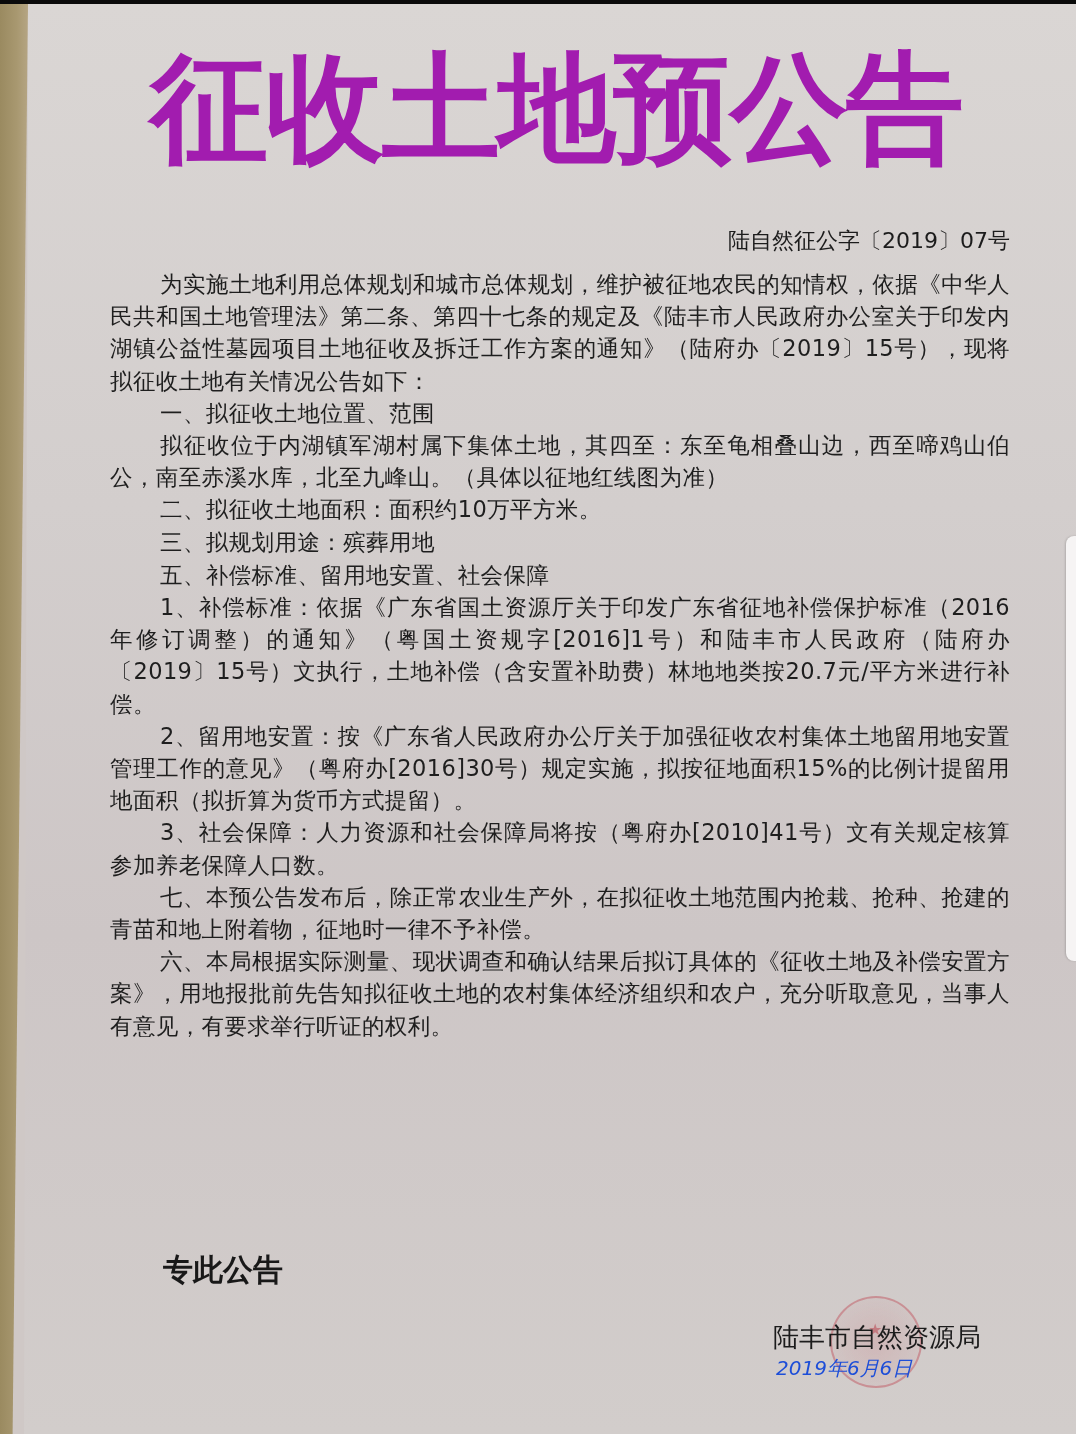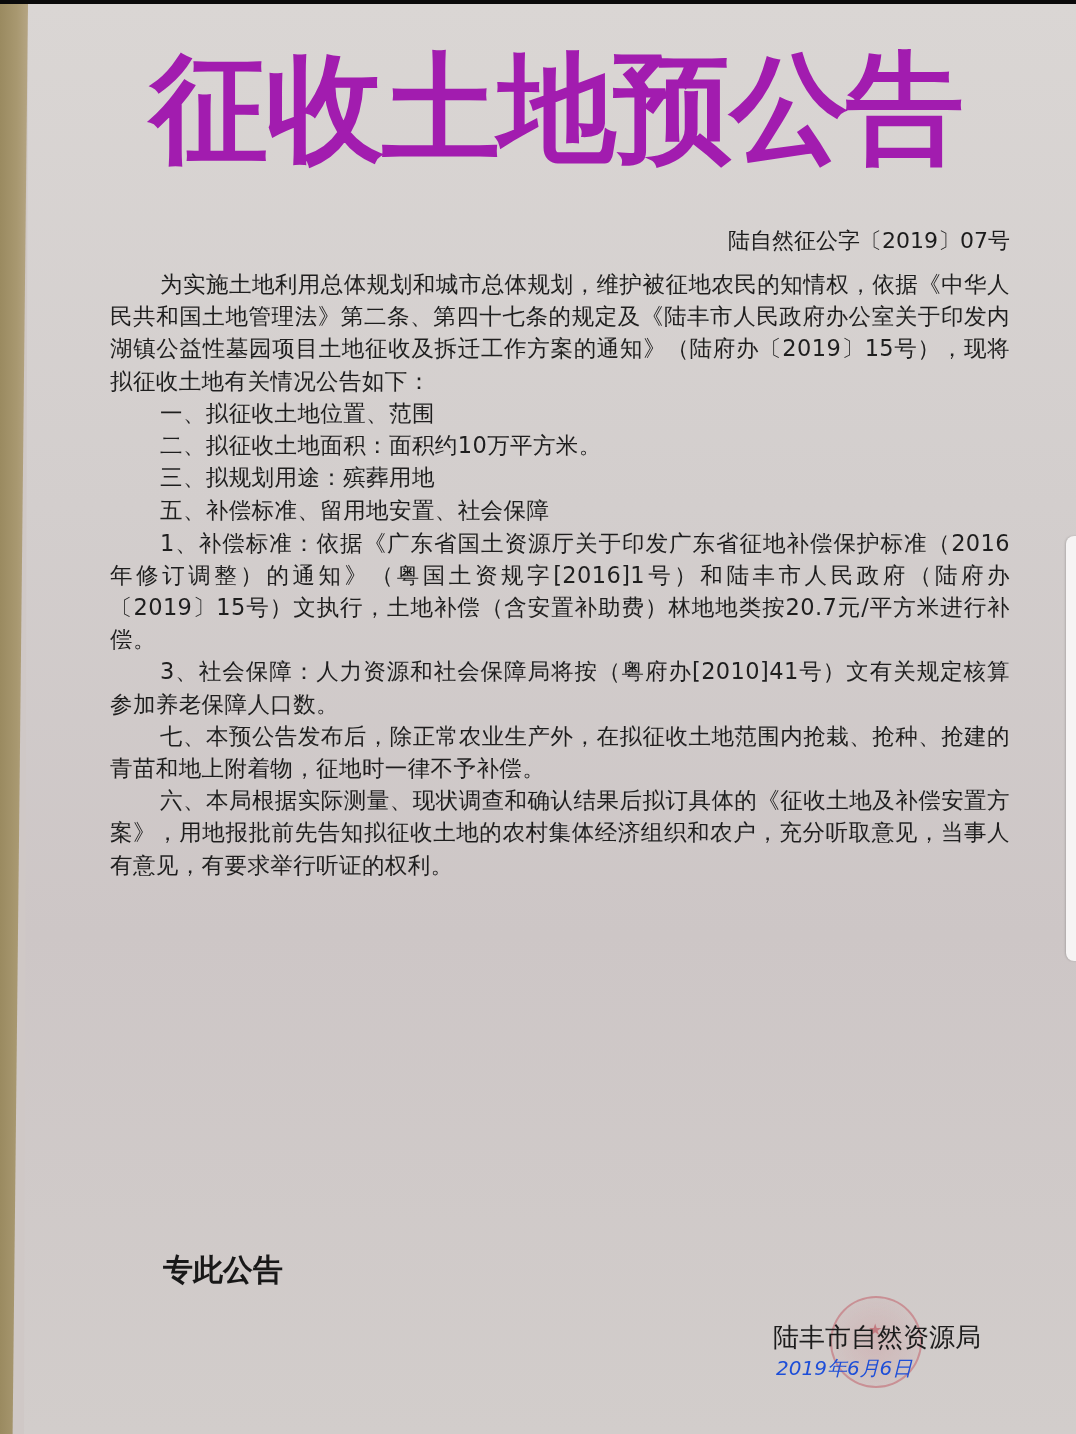--- a/index.html
+++ b/index.html
@@ -73,26 +73,28 @@
 
 <div class="paper"></div>
 
 <div class="title">征收土地预公告</div>
 <div class="docno">陆自然征公字〔2019〕07号</div>
 
 <div class="body">
   <p class="p indent">为实施土地利用总体规划和城市总体规划，维护被征地农民的知情权，依据《中华人民共和国土地管理法》第二条、第四十七条的规定及《陆丰市人民政府办公室关于印发内湖镇公益性墓园项目土地征收及拆迁工作方案的通知》（陆府办〔2019〕15号），现将拟征收土地有关情况公告如下：</p>
 
   <p class="p sub">一、拟征收土地位置、范围</p>
+  <p class="p indent">拟征收位于内湖镇军湖村属下集体土地，其四至：东至龟相叠山边，西至啼鸡山伯公，南至赤溪水库，北至九峰山。（具体以征地红线图为准）</p>
 
   <p class="p sub">二、拟征收土地面积：面积约10万平方米。</p>
   <p class="p sub">三、拟规划用途：殡葬用地</p>
 
   <p class="p sub gap">五、补偿标准、留用地安置、社会保障</p>
   <p class="p indent">1、补偿标准：依据《广东省国土资源厅关于印发广东省征地补偿保护标准（2016年修订调整）的通知》（粤国土资规字[2016]1号）和陆丰市人民政府（陆府办〔2019〕15号）文执行，土地补偿（含安置补助费）林地地类按20.7元/平方米进行补偿。</p>
+  <p class="p indent">2、留用地安置：按《广东省人民政府办公厅关于加强征收农村集体土地留用地安置管理工作的意见》（粤府办[2016]30号）规定实施，拟按征地面积15%的比例计提留用地面积（拟折算为货币方式提留）。</p>
   <p class="p indent">3、社会保障：人力资源和社会保障局将按（粤府办[2010]41号）文有关规定核算参加养老保障人口数。</p>
 
   <p class="p indent">七、本预公告发布后，除正常农业生产外，在拟征收土地范围内抢栽、抢种、抢建的青苗和地上附着物，征地时一律不予补偿。</p>
   <p class="p indent">六、本局根据实际测量、现状调查和确认结果后拟订具体的《征收土地及补偿安置方案》，用地报批前先告知拟征收土地的农村集体经济组织和农户，充分听取意见，当事人有意见，有要求举行听证的权利。</p>
 </div>
 
 <div class="closing">专此公告</div>
 
 <div class="seal">
   <span class="seal-star">★</span>

